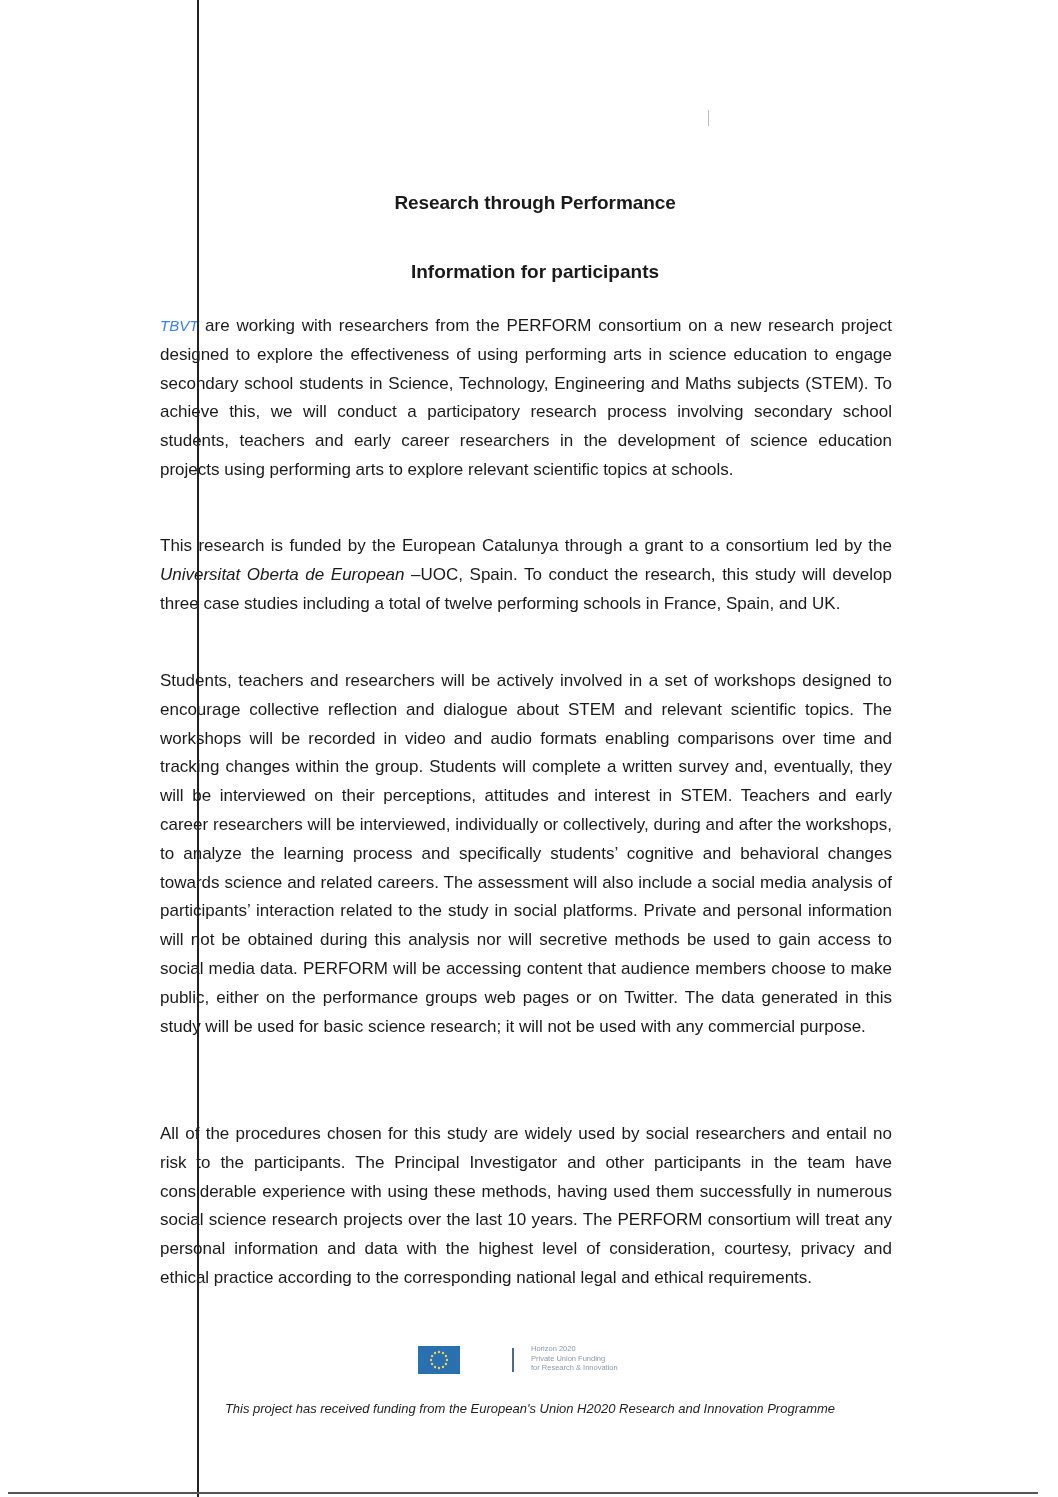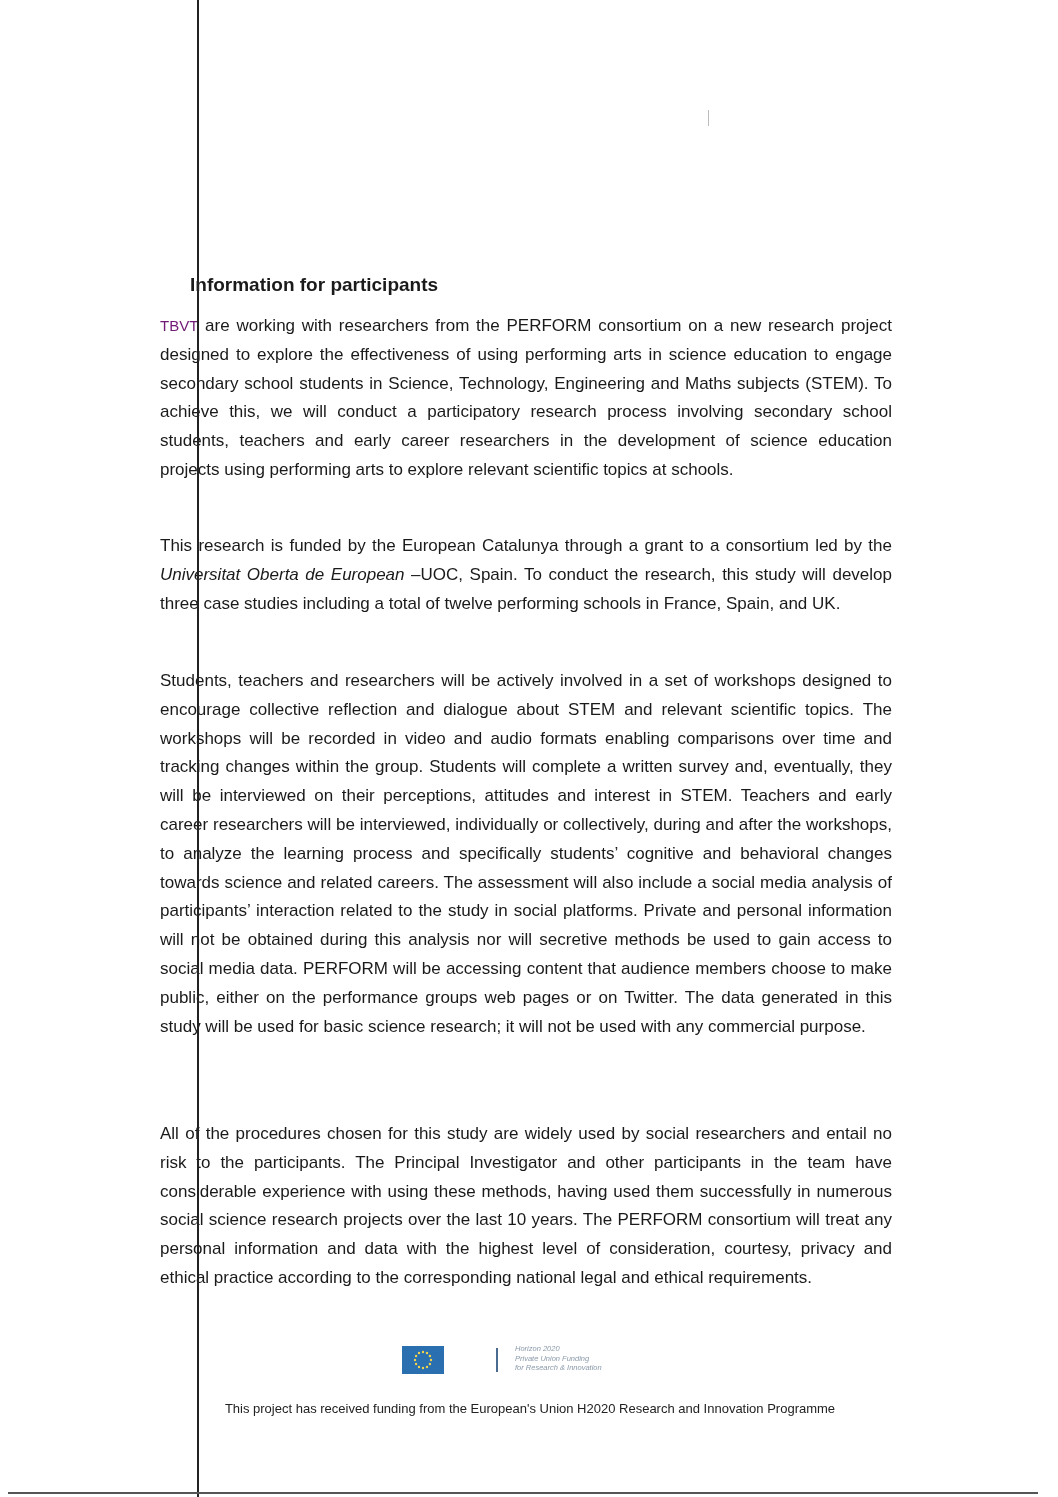--- a/index.html
+++ b/index.html
@@ -35,47 +35,48 @@
       left: 190px; top: 189px;
       width: 690px;
       text-align: center;
       font-weight: bold;
       font-size: 19px;
       line-height: 27px;
       letter-spacing: -0.1px;
     }
     .subtitle {
       position: absolute;
-      left: 190px; top: 272px;
+      left: 190px; top: 259px;
       width: 690px;
-      text-align: left;
+      text-align: center;
       font-weight: bold;
       font-size: 19px;
       line-height: 26px;
     }
     .para {
       position: absolute;
       left: 160px;
       width: 732px;
       font-size: 17px;
       line-height: 28.8px;
       text-align: justify;
     }
     .p1 { top: 312px; }
     .p2 { top: 532px; }
     .p3 { top: 667px; }
     .p4 { top: 1120px; }
     .stamp {
-      color: #701a75;
+      font-style: italic;
+      color: #3b82f6;
       font-size: 15px;
     }
     .logo-block {
       position: absolute;
-      left: 402px; top: 1344px;
-      width: 240px; height: 32px; font-style: italic;
+      left: 418px; top: 1344px;
+      width: 240px; height: 32px;
     }
     .eu-flag {
       position: absolute;
       left: 0; top: 2px;
       width: 42px; height: 28px;
       background: #2a6fb0;
     }
     .eu-flag svg { display: block; }
     .logo-sep {
       position: absolute;
@@ -88,31 +89,33 @@
       left: 113px; top: 0;
       font-size: 7.5px;
       line-height: 9.5px;
       color: #8a9aaa;
     }
     .footer {
       position: absolute;
       left: 160px; top: 1398px;
       width: 740px;
       text-align: center;
+      font-style: italic;
       font-size: 13px;
       line-height: 21px;
       color: #222;
     }
   </style>
 </head>
 <body>
 
 <div class="tickmark"></div>
 
 <div class="title">
+  <div>Research through Performance</div>
 </div>
 
 <div class="subtitle">Information for participants</div>
 
 <div class="para p1"><span class="stamp">TBVT</span><span> are working with researchers from the PERFORM consortium on a new research project designed to explore the effectiveness of using performing arts in science education to engage secondary school students in Science, Technology, Engineering and Maths subjects (STEM). To achieve this, we will conduct a participatory research process involving secondary school students, teachers and early career researchers in the development of science education projects using performing arts to explore relevant scientific topics at schools.</span></div>
 
 <div class="para p2"><span>This research is funded by the European Catalunya through a grant to a consortium led by the </span><i>Universitat Oberta de European</i><span> –UOC, Spain. To conduct the research, this study will develop three case studies including a total of twelve performing schools in France, Spain, and UK.</span></div>
 
 <div class="para p3">Students, teachers and researchers will be actively involved in a set of workshops designed to encourage collective reflection and dialogue about STEM and relevant scientific topics. The workshops will be recorded in video and audio formats enabling comparisons over time and tracking changes within the group. Students will complete a written survey and, eventually, they will be interviewed on their perceptions, attitudes and interest in STEM. Teachers and early career researchers will be interviewed, individually or collectively, during and after the workshops, to analyze the learning process and specifically students’ cognitive and behavioral changes towards science and related careers. The assessment will also include a social media analysis of participants’ interaction related to the study in social platforms. Private and personal information will not be obtained during this analysis nor will secretive methods be used to gain access to social media data. PERFORM will be accessing content that audience members choose to make public, either on the performance groups web pages or on Twitter. The data generated in this study will be used for basic science research; it will not be used with any commercial purpose.</div>
 

